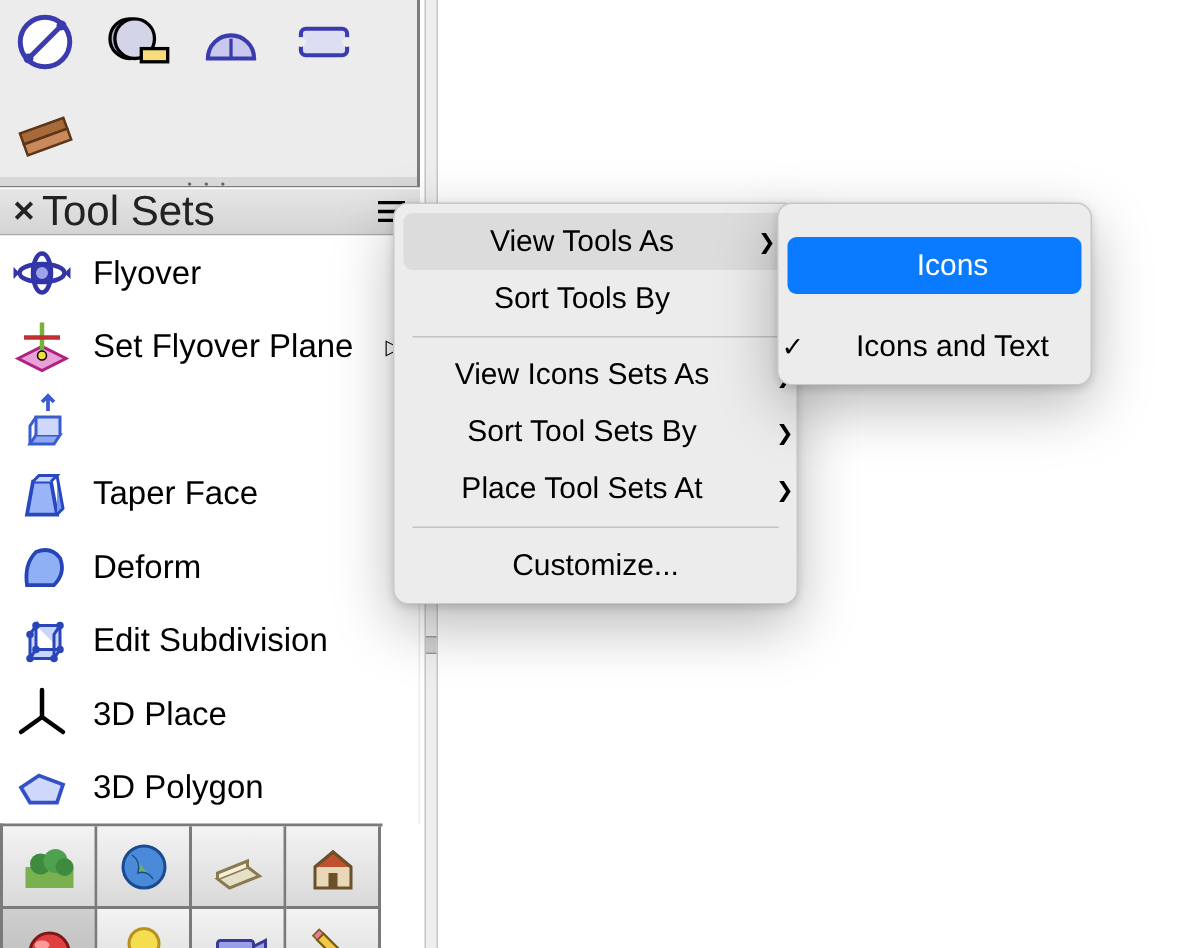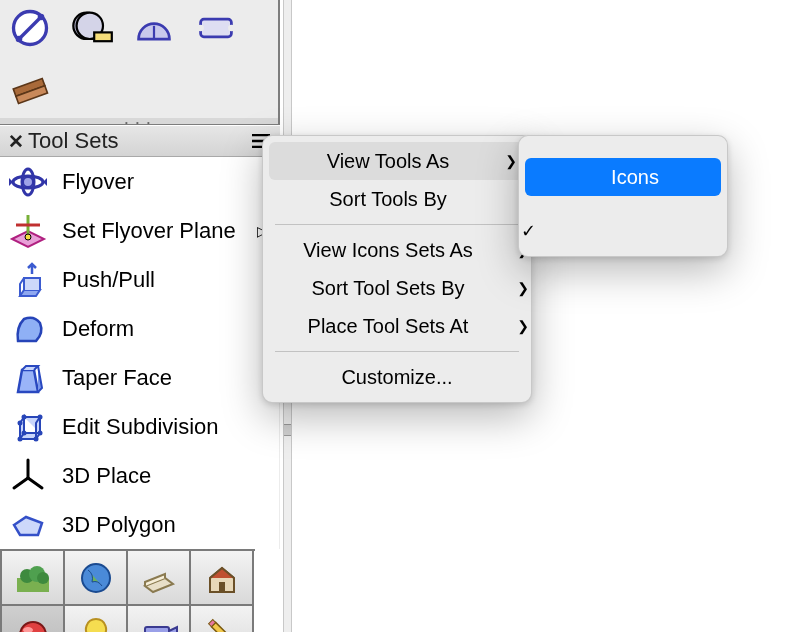--- a/index.html
+++ b/index.html
@@ -60,21 +60,21 @@
     padding: 0 8px;
   }
   .panel-header .close {
     width: 20px;
     font-weight: bold;
     color: #222;
     cursor: pointer;
   }
   .panel-header .title {
     flex: 1;
-    font-size: 22px;
+    font-size: 28px;
     color: #222;
   }
   .panel-header .menu {
     width: 20px;
     text-align: right;
     cursor: pointer;
   }
 
   .tool-list {
     position: absolute;
@@ -299,39 +299,38 @@
     </div>
     <div class="tool-item">
       <span class="tool-icon">
         <svg width="40" height="40" viewBox="0 0 40 40">
           <path d="M12 36 L28 36 L32 30 L16 30 Z" fill="#8fa8f0" stroke="#3b5bd0" stroke-width="2"></path>
           <path d="M16 30 L16 18 L32 18 L32 30" fill="#cdd8fa" stroke="#3b5bd0" stroke-width="2"></path>
           <path d="M16 18 L12 24 L12 36" fill="none" stroke="#3b5bd0" stroke-width="2"></path>
           <path d="M24 14 L24 4 M20 8 L24 4 L28 8" fill="none" stroke="#3b5bd0" stroke-width="2.5"></path>
         </svg>
       </span>
-      <span class="tool-label">Push/Pull</span>
-    </div>
-    <div class="tool-item">
-      <span class="tool-icon">
-        <svg width="40" height="40" viewBox="0 0 40 40">
-          <path d="M10 32 Q8 18 16 10 Q26 6 32 14 Q36 24 28 32 Z" fill="#8fb0f5" stroke="#2644b8" stroke-width="2.5"></path>
-        </svg>
-      </span>
-      <span class="tool-label">Deform</span>
     </div>
     <div class="tool-item">
       <span class="tool-icon">
         <svg width="40" height="40" viewBox="0 0 40 40">
           <path d="M10 34 L30 34 L26 12 L14 12 Z" fill="#9ab4f8" stroke="#2948c0" stroke-width="2.5"></path>
           <path d="M14 12 L18 8 L30 8 L26 12" fill="#c8d6fb" stroke="#2948c0" stroke-width="2"></path>
           <path d="M30 8 L34 30 L30 34" fill="#7b98ec" stroke="#2948c0" stroke-width="2"></path>
         </svg>
       </span>
       <span class="tool-label">Taper Face</span>
+    </div>
+    <div class="tool-item">
+      <span class="tool-icon">
+        <svg width="40" height="40" viewBox="0 0 40 40">
+          <path d="M10 32 Q8 18 16 10 Q26 6 32 14 Q36 24 28 32 Z" fill="#8fb0f5" stroke="#2644b8" stroke-width="2.5"></path>
+        </svg>
+      </span>
+      <span class="tool-label">Deform</span>
     </div>
     <div class="tool-item">
       <span class="tool-icon">
         <svg width="40" height="40" viewBox="0 0 40 40">
           <path d="M12 32 L28 32 L32 26 L16 26 Z M12 32 L12 16 L16 10 L16 26 M16 10 L32 10 L32 26 M28 32 L28 16 L32 10" fill="#c9d6fb" stroke="#2846b8" stroke-width="2"></path>
           <circle cx="12" cy="32" r="2.5" fill="#2846b8"></circle>
           <circle cx="28" cy="32" r="2.5" fill="#2846b8"></circle>
           <circle cx="32" cy="26" r="2.5" fill="#2846b8"></circle>
           <circle cx="16" cy="26" r="2.5" fill="#2846b8"></circle>
           <circle cx="12" cy="16" r="2.5" fill="#2846b8"></circle>
@@ -452,14 +451,15 @@
       <span class="lbl">Customize...</span>
     </div>
   </div>
 <div class="ctx-menu sub" id="ctx-sub">
     <div class="ctx-item highlighted">
       <span class="check"></span>
       <span class="lbl">Icons</span>
     </div>
     <div class="ctx-item">
       <span class="check">✓</span>
+      <span class="lbl">Icons and Text</span>
     </div>
   </div>
 
 </body></html>

